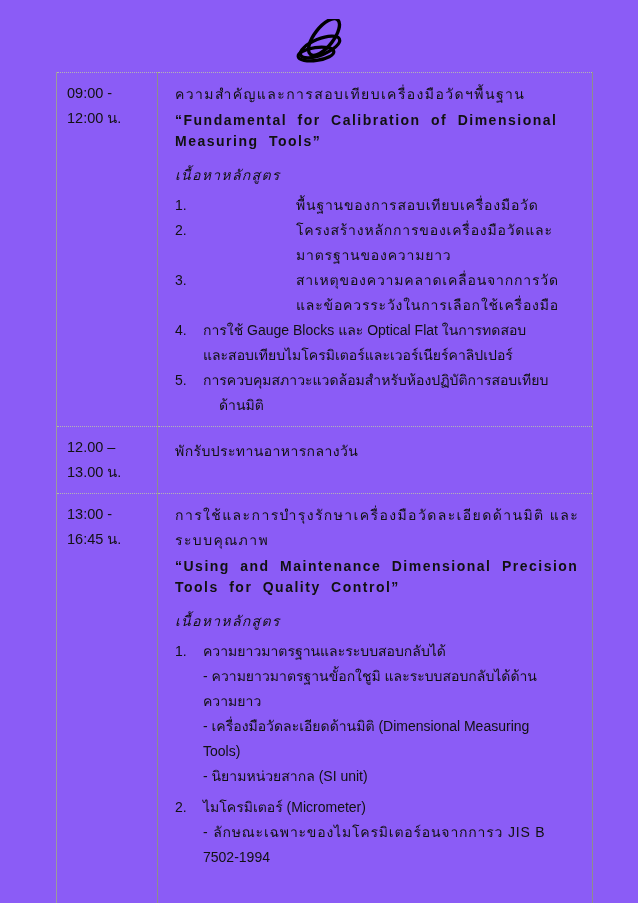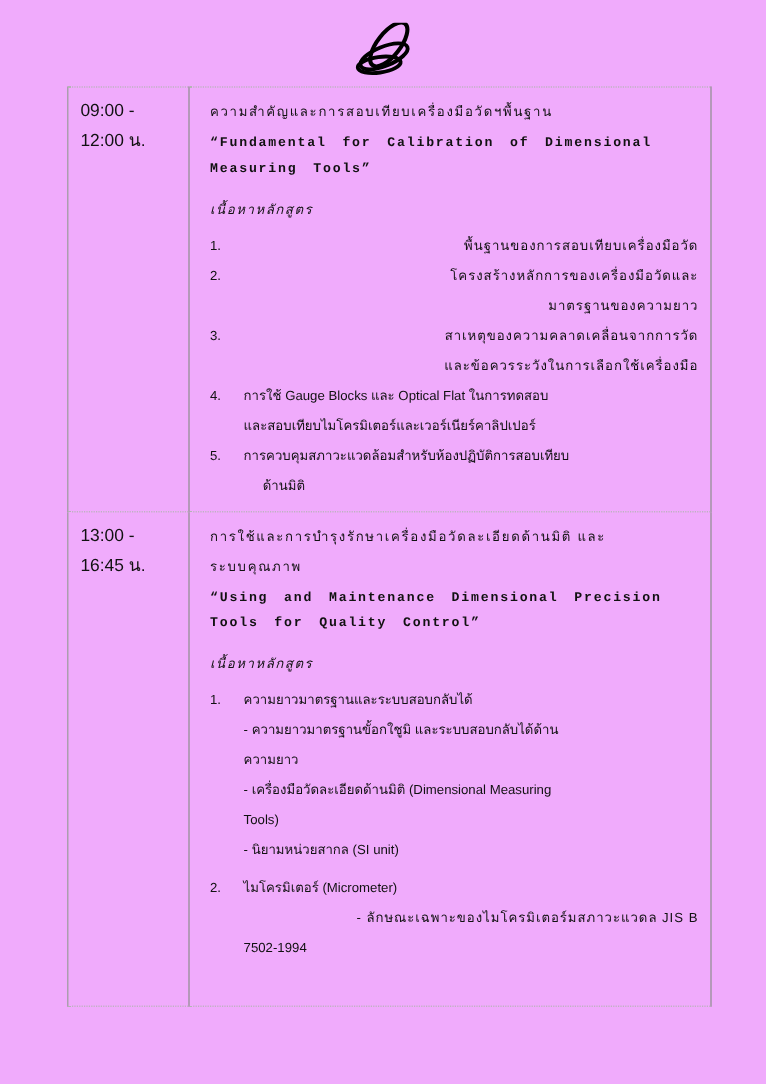--- a/index.html
+++ b/index.html
@@ -6,21 +6,21 @@
     margin: 0;
     padding: 0;
     background: #ffffff;
     font-family: "Liberation Sans", sans-serif;
     color: #111;
   }
   .page {
     position: relative;
     width: 638px;
     height: 903px;
-    background: #f0abfc;
+    background: #8b5cf6;
     overflow: hidden;
   }
   .logo {
     position: absolute;
     left: 288px;
     top: 19px;
     width: 66px;
     height: 46px;
   }
   table.schedule {
@@ -41,38 +41,37 @@
     border-left: 1px solid #9b9b9b;
     border-right: 1px solid #8d8d8d;
     padding: 8px 2px 8px 10px;
     font-size: 14.5px;
     line-height: 25px;
     white-space: nowrap;
   }
   td.content {
     border-right: 1px solid #8d8d8d;
     padding: 9px 10px 8px 17px;
-    font-size: 11px;
+    font-size: 14px;
     line-height: 25px;
   }
   .row-tall-1 td { height: 330px; }
   .row-short td  { height: 46px;  }
   .row-tall-2 td { height: 394px; }
 
   .title-th {
     letter-spacing: 1.4px;
     margin-bottom: 3px;
   }
   .title-en {
     font-weight: 700;
     letter-spacing: 1.5px;
     word-spacing: 5px;
     line-height: 21px;
     margin: 2px 0 11px 0;
-    font-family: Liberation Mono, monospace;
   }
   .section-label {
     letter-spacing: 1.3px;
     margin-bottom: 5px;
     font-style: italic;
   }
   .item {
     display: flex;
     align-items: flex-start;
   }
@@ -80,21 +79,21 @@
     flex: 0 0 28px;
   }
   .item .lines {
     flex: 1 1 auto;
   }
   .item.tab .lines {
     padding-left: 93px;
   }
   .ln { display: block; }
   .ln.indent-mid { margin-left: 16px; }
-  .sp-sm { letter-spacing: 0.8px; text-align: right; }
+  .sp-sm { letter-spacing: 0.8px; }
   .lunch {
     padding-top: 3px;
     letter-spacing: 0.4px;
   }
 </style>
 </head>
 <body>
 
 <div class="page">
 
@@ -152,20 +151,29 @@
         <div class="item">
           <span class="num">5.</span>
           <span class="lines">
             <span class="ln">การควบคุมสภาวะแวดล้อมสำหรับห้องปฏิบัติการสอบเทียบ</span>
             <span class="ln indent-mid">ด้านมิติ</span>
           </span>
         </div>
       </td>
     </tr>
 
+    <tr class="row-short">
+      <td class="time">
+        <span class="ln">12.00 –</span>
+        <span class="ln">13.00 น.</span>
+      </td>
+      <td class="content">
+        <div class="lunch">พักรับประทานอาหารกลางวัน</div>
+      </td>
+    </tr>
 
     <tr class="row-tall-2">
       <td class="time">
         <span class="ln">13:00 -</span>
         <span class="ln">16:45 น.</span>
       </td>
       <td class="content">
         <div class="title-th">
           <span class="ln">การใช้และการบำรุงรักษาเครื่องมือวัดละเอียดด้านมิติ และ</span>
           <span class="ln">ระบบคุณภาพ</span>
@@ -184,21 +192,21 @@
             <span class="ln">ความยาว</span>
             <span class="ln">- เครื่องมือวัดละเอียดด้านมิติ (Dimensional Measuring</span>
             <span class="ln">Tools)</span>
             <span class="ln">- นิยามหน่วยสากล (SI unit)</span>
           </span>
         </div>
         <div class="item">
           <span class="num">2.</span>
           <span class="lines">
             <span class="ln">ไมโครมิเตอร์ (Micrometer)</span>
-            <span class="ln sp-sm">- ลักษณะเฉพาะของไมโครมิเตอร์มสภาวะแวดล JIS B</span>
+            <span class="ln sp-sm">- ลักษณะเฉพาะของไมโครมิเตอร์อนจากการว JIS B</span>
             <span class="ln">7502-1994</span>
 
           </span>
         </div>
       </td>
     </tr>
 
   </tbody>
     </table>
 </div>

